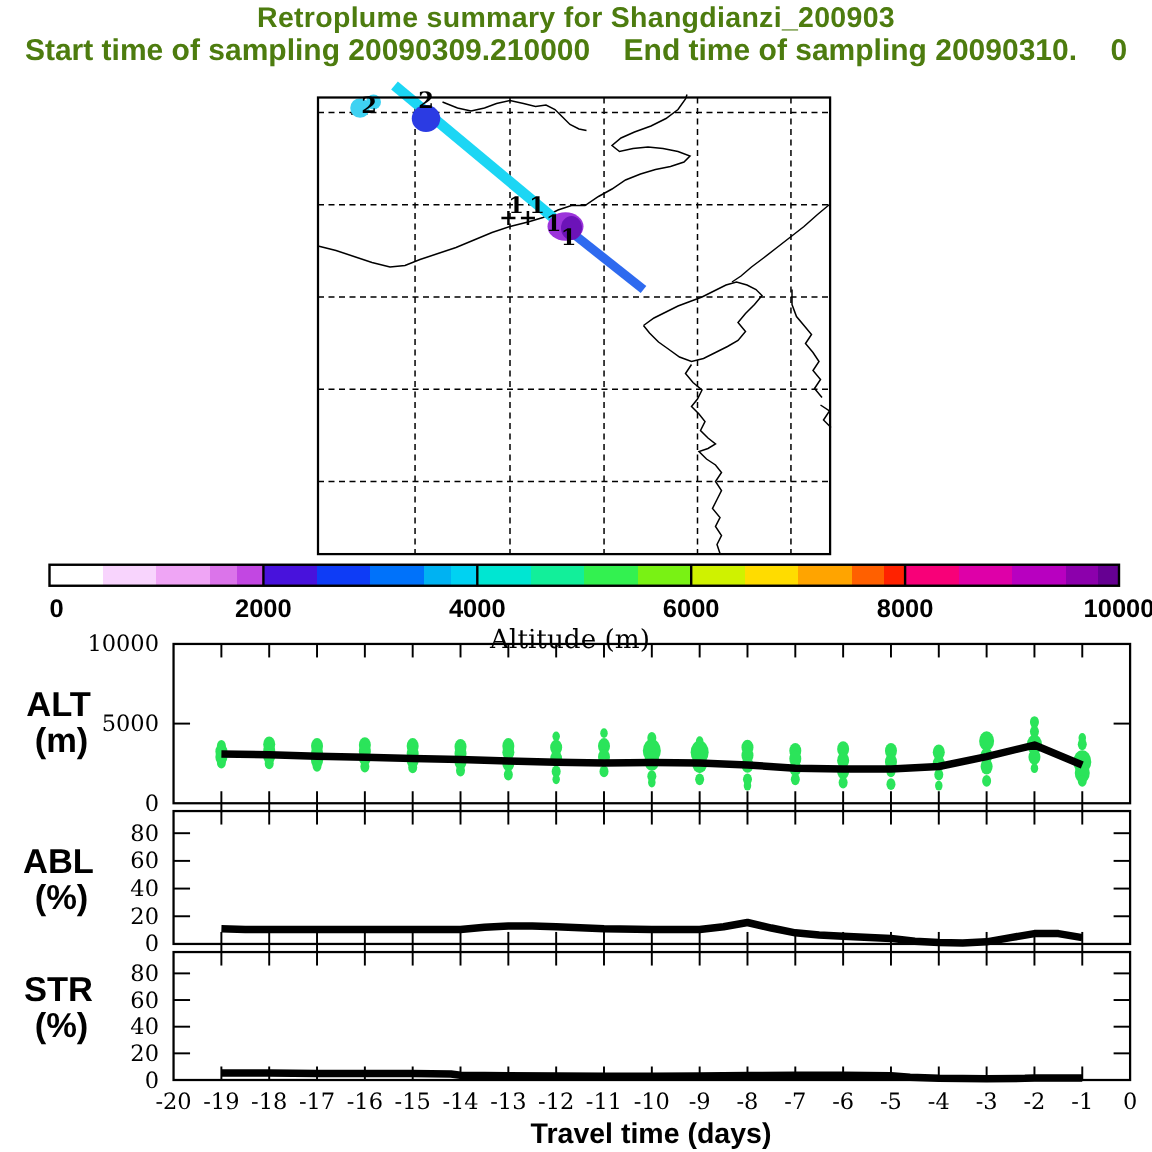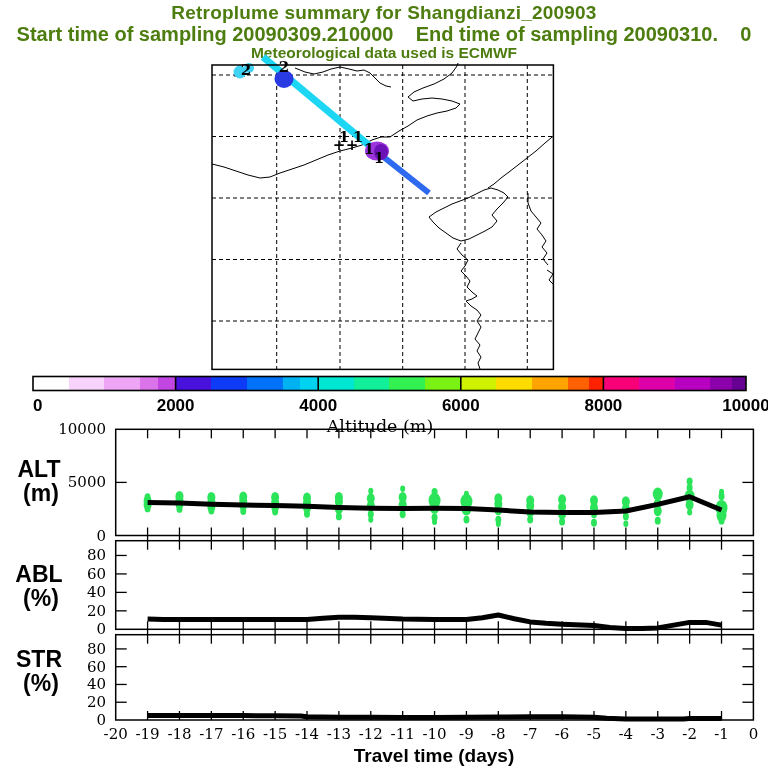--- a/index.html
+++ b/index.html
@@ -16,21 +16,20 @@
   .coast{fill:none;stroke:#000;stroke-width:1;}
   .grid{stroke:#000;stroke-width:1;stroke-dasharray:4 3;}
   .tick{stroke:#000;stroke-width:1.3;}
 </style>
 </head>
 <body>
 
 <div id="page">
   <div id="title" class="hdr">Retroplume summary for Shangdianzi_200903</div>
   <div id="subtitle" class="hdr">Start time of sampling 20090309.210000    End time of sampling 20090310.    0</div>
-  <div id="metline" class="hdr">Meteorological data used is ECMWF</div>
 
   <svg id="scene" width="768" height="768" viewBox="0 0 768 768">
     <defs>
       <linearGradient id="cbgrad" x1="0" y1="0" x2="1" y2="0">
           <stop offset="0" stop-color="#FFFFFF"></stop>
           <stop offset="0.05" stop-color="#FFFFFF"></stop>
           <stop offset="0.05" stop-color="#F8D4FD"></stop>
           <stop offset="0.1" stop-color="#F8D4FD"></stop>
           <stop offset="0.1" stop-color="#EFA5F5"></stop>
           <stop offset="0.15" stop-color="#EFA5F5"></stop>

